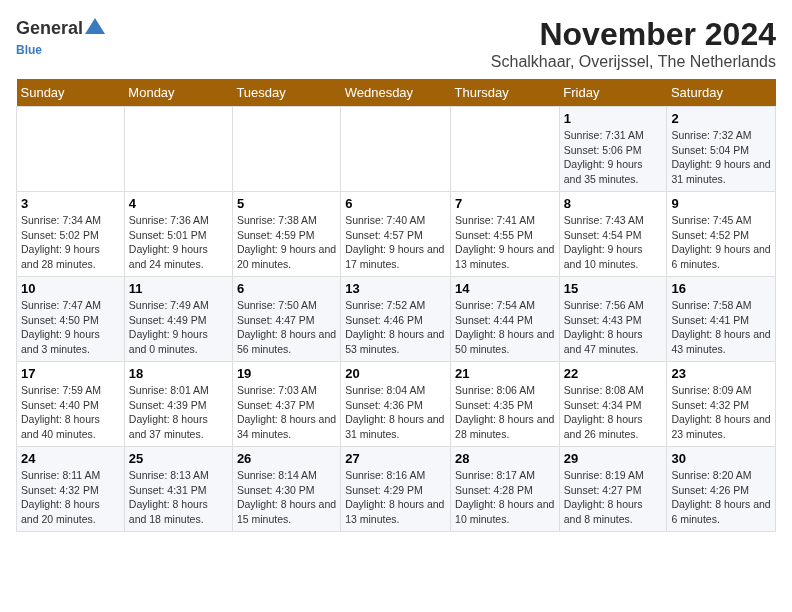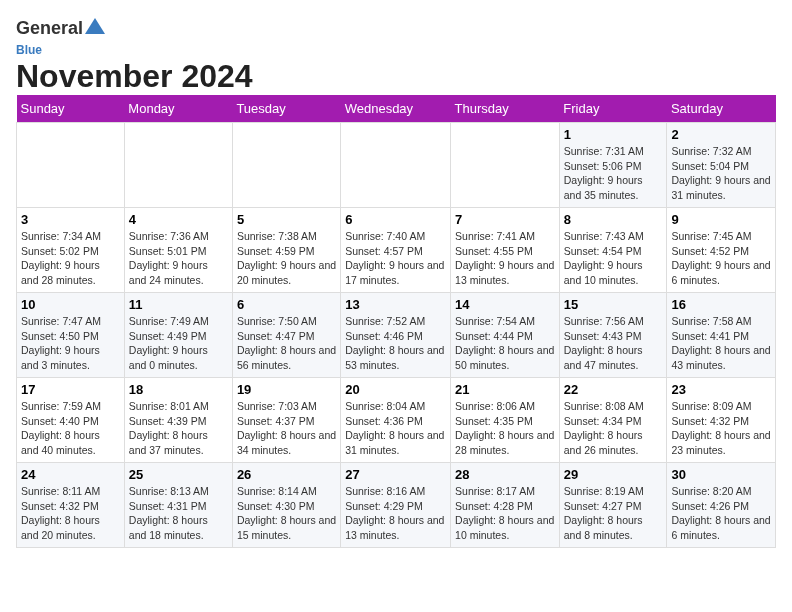--- a/index.html
+++ b/index.html
@@ -7,22 +7,21 @@
       font-family: Arial, sans-serif;
       background: #fff;
       width: 792px;
       min-height: 612px;
       padding: 16px;
     }
     .header-area {
       display: flex;
       justify-content: space-between;
       align-items: flex-start;
-      margin-bottom: 0;
-      flex-direction: column;
+      margin-bottom: 8px;
     }
     .logo {
       display: flex;
       flex-direction: column;
       align-items: flex-start;
     }
     .logo-general {
       font-size: 18px;
       font-weight: bold;
       color: #333;
@@ -47,21 +46,21 @@
     .cal-subtitle {
       font-size: 16px;
       color: #444;
     }
     table {
       width: 100%;
       border-collapse: collapse;
       font-size: 11px;
     }
     thead tr th {
-      background: #a21caf;
+      background: #a16207;
       color: #fff;
       padding: 6px 4px;
       text-align: left;
       font-size: 13px;
       font-weight: normal;
     }
     tbody tr td {
       border: 1px solid #ddd;
       vertical-align: top;
       padding: 4px;
@@ -98,20 +97,21 @@
           <polygon points="10,2 20,18 0,18" fill="#3a7bbf"></polygon>
         </svg>
       </span>
     </div>
     <div>
       <span class="logo-blue">Blue</span>
     </div>
   </div>
   <div class="title-area">
     <div class="cal-title">November 2024</div>
+    <div class="cal-subtitle">Schalkhaar, Overijssel, The Netherlands</div>
   </div>
 </div>
 
 <table>
   <thead>
     <tr>
     <th>Sunday</th>
         <th>Monday</th>
         <th>Tuesday</th>
         <th>Wednesday</th>

